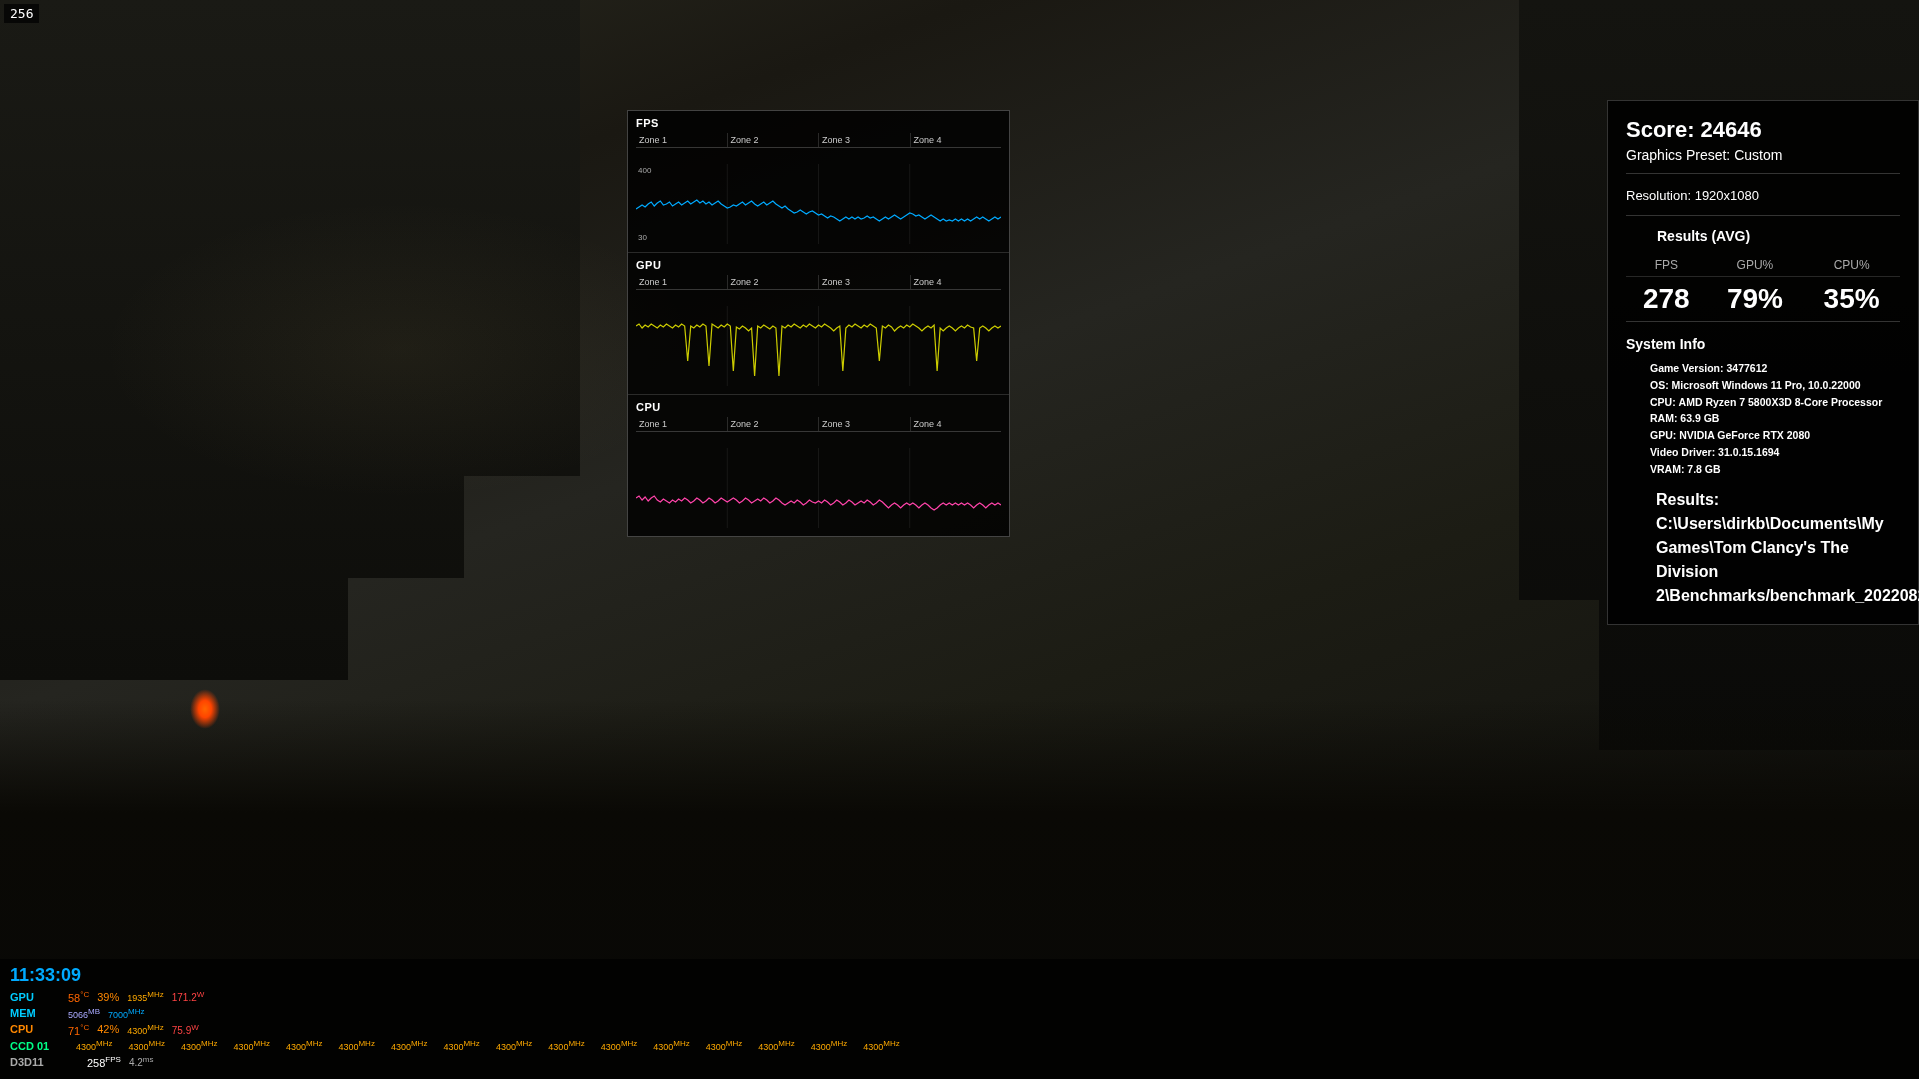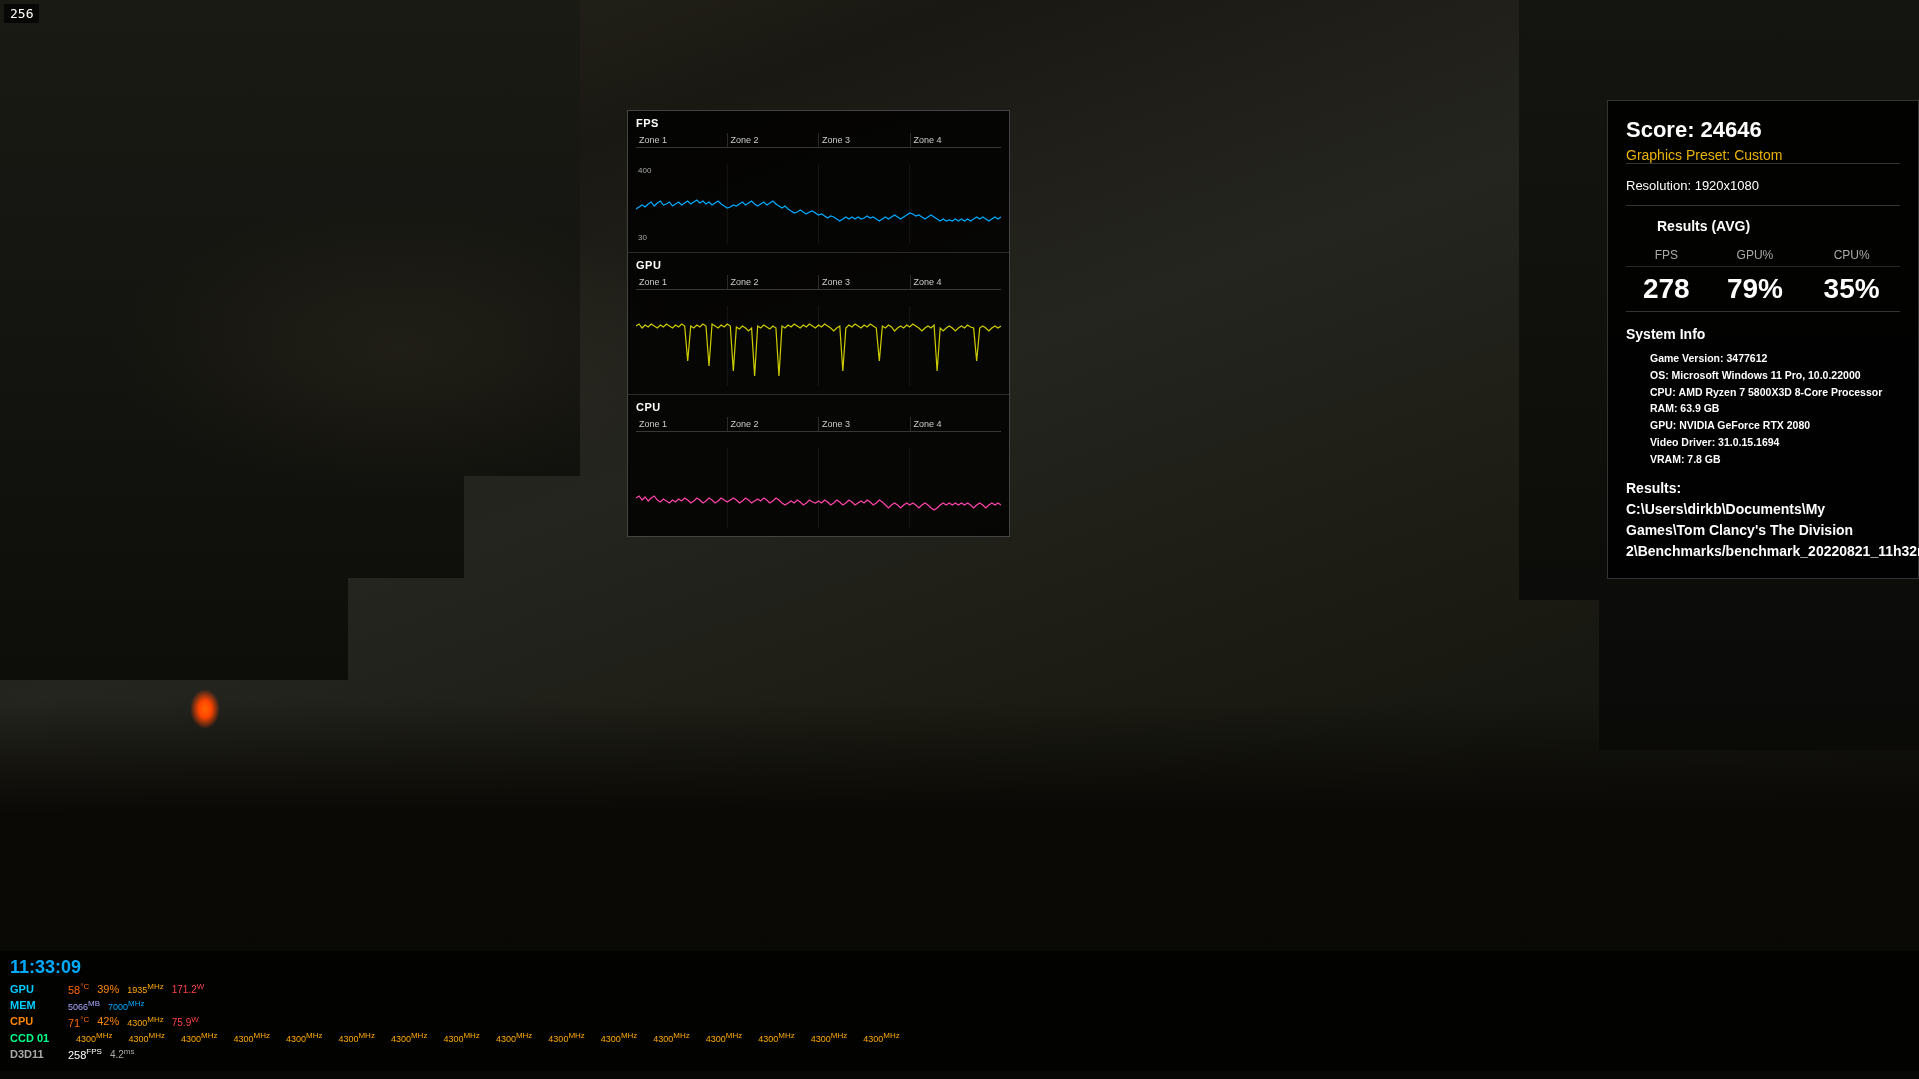--- a/index.html
+++ b/index.html
@@ -160,23 +160,23 @@
     
     .score-line {
       font-size: 22px;
       font-weight: bold;
       color: #ffffff;
       margin-bottom: 4px;
     }
 
     .preset-line {
       font-size: 14px;
-      color: #eab308;
+      color: #ffffff;
       margin-bottom: 14px;
-      padding-bottom: 0;
+      padding-bottom: 10px;
       border-bottom: 1px solid rgba(255,255,255,0.2);
     }
 
     .resolution-line {
       font-size: 13px;
       color: #ffffff;
       margin-bottom: 12px;
       padding-bottom: 12px;
       border-bottom: 1px solid rgba(255,255,255,0.2);
     }
@@ -228,34 +228,35 @@
       margin-bottom: 10px;
       margin-left: 24px;
     }
 
     .system-info-text span {
       color: #ffffff;
       font-weight: bold;
     }
 
     .results-path {
-      font-size: 14px;
+      font-size: 16px;
       color: #cccccc;
       line-height: 1.5;
+      margin-left: 30px;
     }
 
     .results-path span {
       color: #ffffff;
       font-weight: bold;
     }
 
     
     #bottom-hud {
       position: absolute;
-      bottom: 8px;
+      bottom: 0;
       left: 0;
       right: 0;
       height: 120px;
       background: rgba(0,0,0,0.75);
       padding: 6px 10px;
     }
 
     .hud-time {
       font-size: 18px;
       color: #00aaff;
@@ -503,21 +504,21 @@
     <span class="hud-val mhz">4300<sup>MHz</sup></span>
     <span class="hud-val mhz">4300<sup>MHz</sup></span>
     <span class="hud-val mhz">4300<sup>MHz</sup></span>
     <span class="hud-val mhz">4300<sup>MHz</sup></span>
     <span class="hud-val mhz">4300<sup>MHz</sup></span>
     <span class="hud-val mhz">4300<sup>MHz</sup></span>
   </div>
 
   <div class="hud-row">
     <span class="hud-label" style="color:#aaaaaa;">D3D11</span>
-    <span class="hud-val" style="color:#ffffff;">
+    <span class="hud-val" style="color:#ffffff;margin-left:19px;">
       <span>258</span><sup>FPS</sup>
     </span>
     <span class="hud-val" style="color:#aaaaaa; font-size:10px;">
       <span>4.2</span><sup>ms</sup>
     </span>
   </div>
 
 </div>
 
 </body></html>

